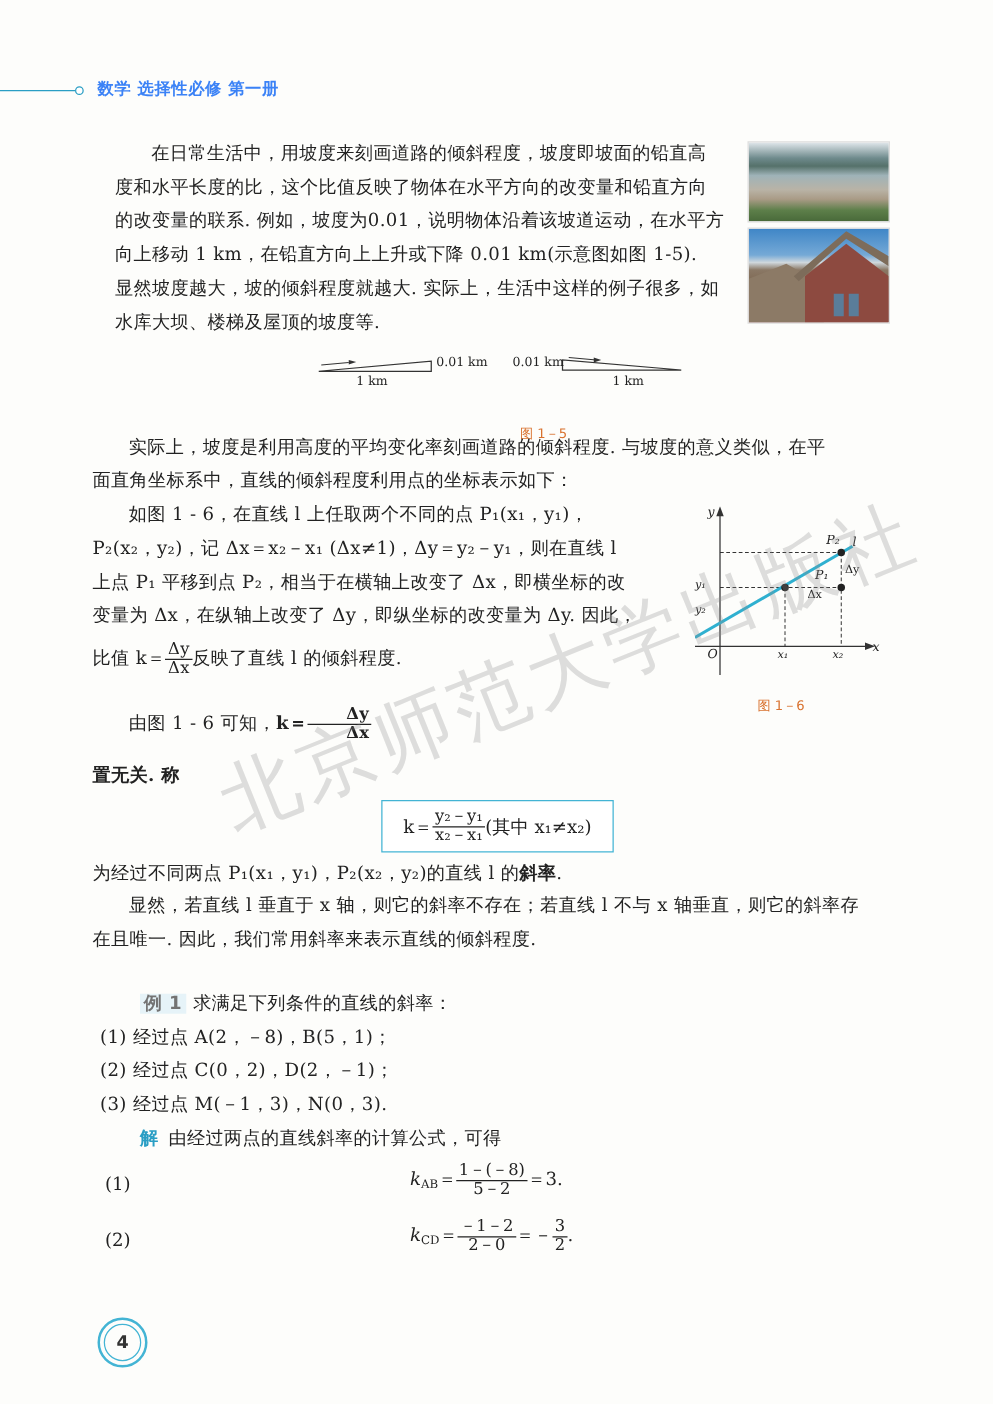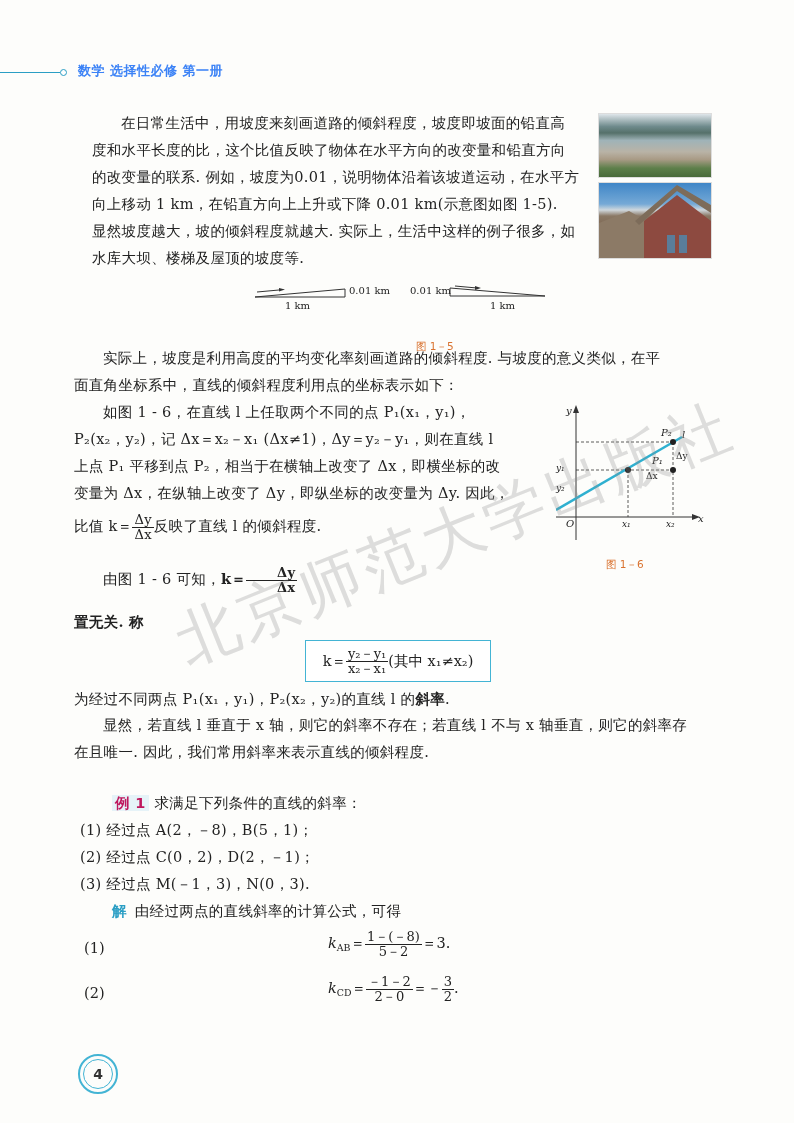--- a/index.html
+++ b/index.html
@@ -54,21 +54,21 @@
   .frac > span { display: block; }
   .frac .num { border-bottom: 1px solid #222; padding: 0 2px; }
   .bold { font-weight: bold; }
   i { font-style: italic; }
   .formula-box {
     position: absolute; left: 305px; top: 640px; width: 184px; height: 40px;
     border: 1px solid #43b4d4; background: #fff;
     font-size: 14.5px; display: flex; align-items: center; justify-content: center;
   }
   .example-label {
-    color: #be185d; font-family: "DejaVu Sans", sans-serif; font-weight: bold;
+    color: #737373; font-family: "DejaVu Sans", sans-serif; font-weight: bold;
     background: #e6f3f8; padding: 0 3px; margin-right: 6px;
   }
   .solve-label {
     color: #2a9ec4; font-family: "DejaVu Sans", sans-serif; font-weight: bold; margin-right: 8px;
   }
   .calc-row { position: absolute; font-size: 14.5px; }
   .page-num {
     position: absolute; left: 78px; top: 1054px; width: 36px; height: 36px;
     border: 2px solid #43b4d4; border-radius: 50%;
     display: flex; align-items: center; justify-content: center;

